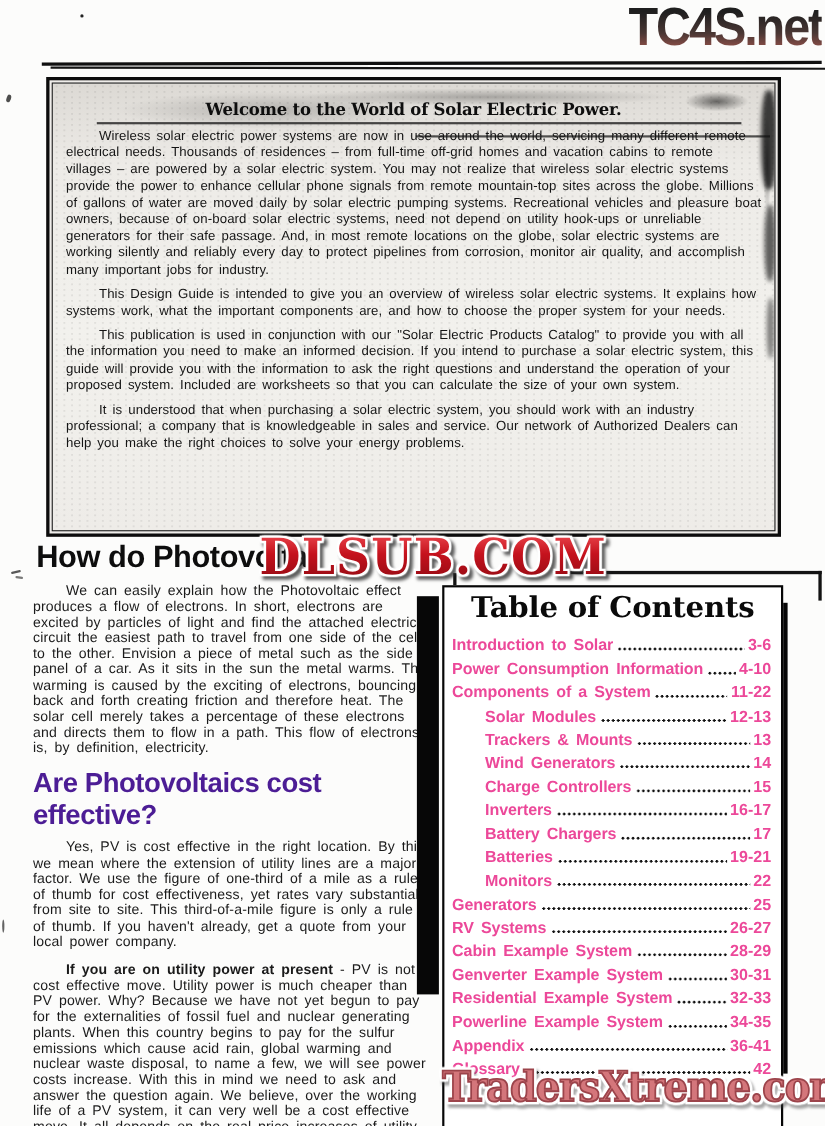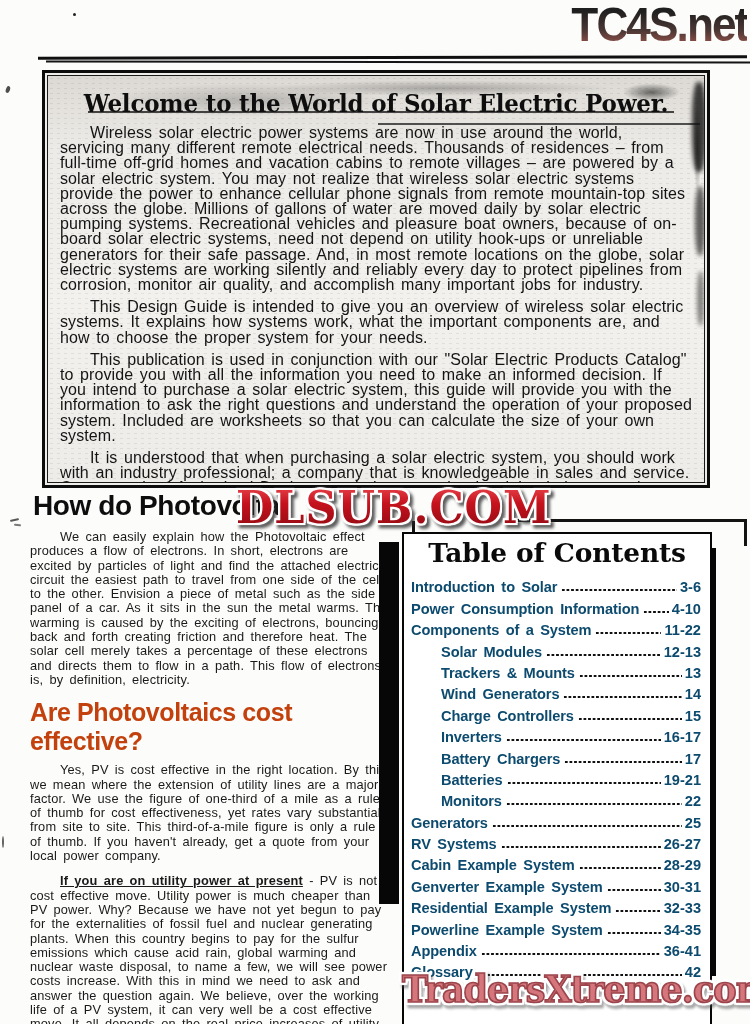--- a/index.html
+++ b/index.html
@@ -48,62 +48,62 @@
   }
   .strike{position:absolute; background:#1c1c1c; height:1.5px; z-index:1;}
   .strike1{left:40px; right:30px; top:35px; opacity:.8;}
   .strike2{left:330px; right:4px; top:47px; opacity:.75;}
   .box-smudge{position:absolute; background:#111; filter:blur(2px); opacity:.8; z-index:2;}
   .sm1{right:-2px; top:6px;  width:14px; height:90px; border-radius:40%;}
   .sm2{right:-1px; top:110px; width:10px; height:70px; border-radius:45%; opacity:.65;}
   .sm3{right:0px;  top:195px; width:7px;  height:55px; border-radius:45%; opacity:.5;}
   .welcome-title{
     position:relative; z-index:3; margin:10px 0 8px 0; text-align:center;
-    font-family:"DejaVu Serif", serif; font-weight:bold; font-size:23px;
+    font-family:"DejaVu Serif", serif; font-weight:bold; font-size:15px;
     letter-spacing:-0.2px; color:#0e0e0e; transform:scale(1,1.02);
   }
   .wb-paras{position:relative; z-index:3;}
   .wb-para{
-    margin:0 0 7px 0; font-size:16px; line-height:15.2px;
+    margin:0 0 7px 0; font-size:12px; line-height:15.2px;
     letter-spacing:.1px; word-spacing:2px; color:#141414; text-indent:30px;
   }
 
   
   .how-heading{
     position:absolute; left:33px; top:490px; margin:0; z-index:3;
     font-size:28px; font-weight:800; letter-spacing:-.4px; color:#0d0d0d;
   }
   .toc-outer-topline{position:absolute; left:505px; top:519px; width:242px; height:2.5px; background:#131313; z-index:2;}
   .toc-outer-tickR{position:absolute; left:744px; top:519px; width:3px; height:27px; background:#131313; z-index:2;}
   .toc-outer-tickL{position:absolute; left:412px; top:521px; width:2.5px; height:27px; background:#131313; z-index:2;}
 
   .left-col{position:absolute; left:30px; top:530px; width:362px;}
   .col-para{
     margin:0 0 11px 0; font-size:12.8px; line-height:14.3px;
     word-spacing:2.5px; letter-spacing:.15px; color:#1a1a1a; text-indent:30px;
   }
   .cost-heading{
-    margin:4px 0 7px 0; font-size:25px; font-weight:800; letter-spacing:-.4px; color:#c2410c;
-  }
-  .bold-lead{font-weight:bold;text-decoration:underline;}
+    margin:4px 0 7px 0; font-size:25px; font-weight:800; letter-spacing:-.4px; color:#4c1d95;
+  }
+  .bold-lead{font-weight:bold;}
 
   
   .toc-shadow-left{position:absolute; left:379px; top:542px; width:20px; height:362px; background:#070707; z-index:1;}
   .toc-shadow-right{position:absolute; left:698px; top:548px; width:18px; height:428px; background:#070707; z-index:1;}
   .toc-box{
     position:absolute; left:402px; top:532px; width:310px; height:588px;
     border:2.5px solid #060606; background:#fff; box-sizing:border-box; z-index:2;
   }
   .toc-title{
     margin:4px 0 6px 0; text-align:center;
     font-family:"DejaVu Serif", serif; font-weight:bold; font-size:26px;
     letter-spacing:-.2px; color:#0a0a0a; transform:scale(1.02,1);
   }
   .toc-entries{padding:0 9px 0 7px;}
-  .toc-row{display:flex; align-items:flex-end; height:21.4px; font-weight:bold; font-size:14.6px; color:#0c4a6e;}
+  .toc-row{display:flex; align-items:flex-end; height:21.4px; font-weight:bold; font-size:14.6px; color:#ec4899;}
   .toc-row.toc-indent{padding-left:30px;}
   .toc-label{white-space:nowrap; letter-spacing:-.1px; word-spacing:2.5px;}
   .toc-leader{
     flex:1; height:4px; margin:0 3px 3px 4px; align-self:flex-end;
     background-image:radial-gradient(circle, #101010 1.15px, transparent 1.4px);
     background-size:4.6px 4px; background-position:left bottom; background-repeat:repeat-x;
   }
   .toc-pages{white-space:nowrap;}
 
   

